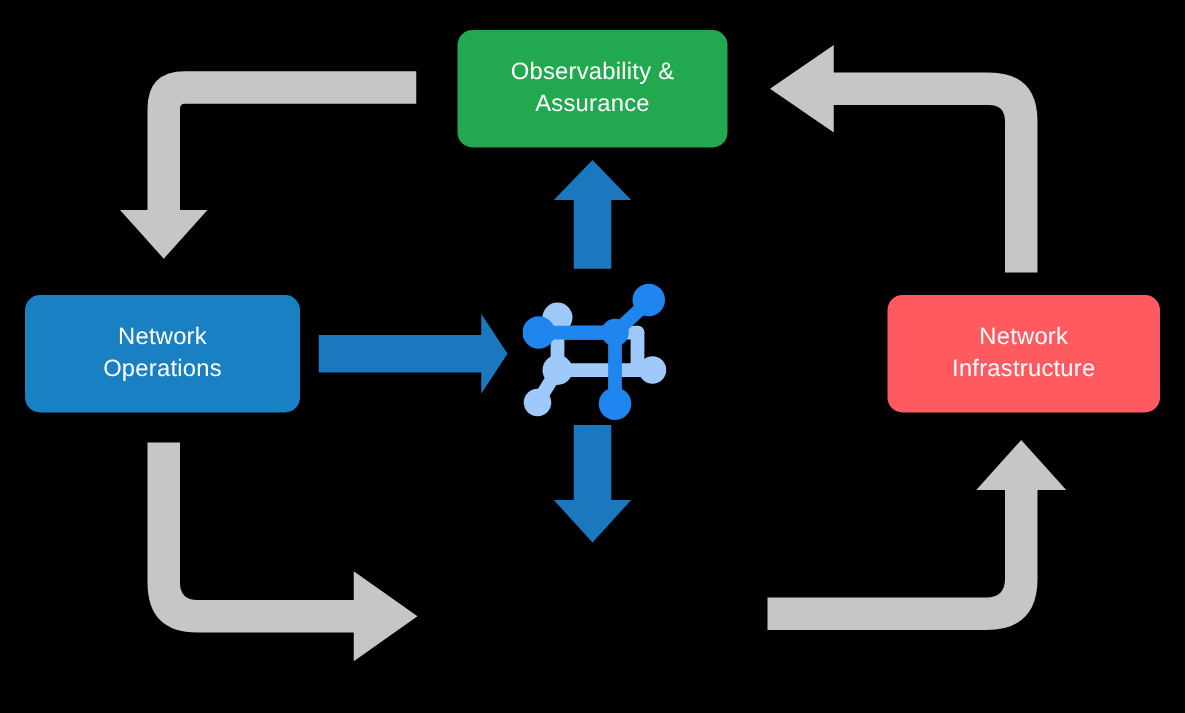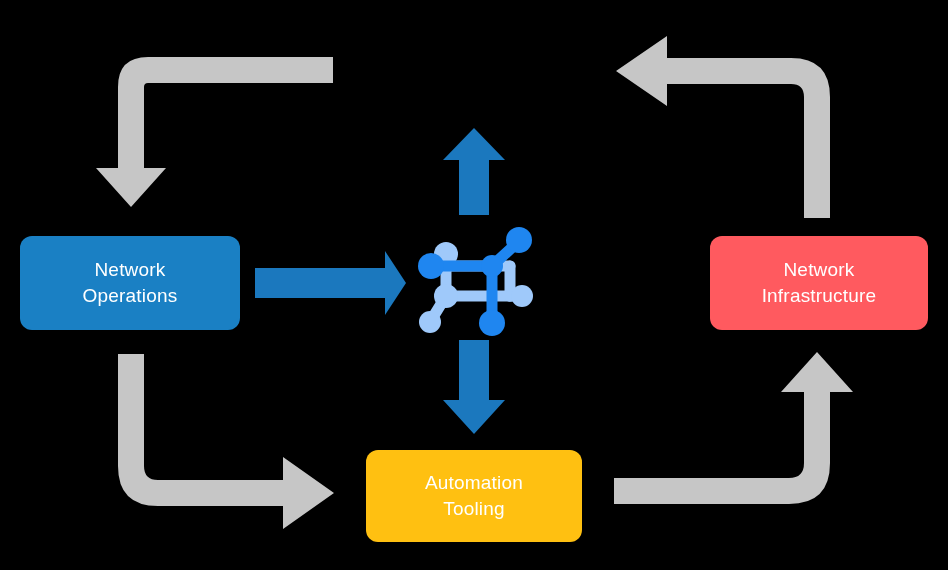--- a/index.html
+++ b/index.html
@@ -170,29 +170,29 @@
     </g>
 
     <g fill="#1f86f0">
       <circle cx="13" cy="48" r="13"></circle>
       <circle cx="74" cy="48" r="11"></circle>
       <circle cx="101" cy="22" r="13"></circle>
       <circle cx="74" cy="105" r="13"></circle>
     </g>
   </svg>
 
+  <div class="node-box" id="box-observability" style="background:#22a94f;">
+    <span>Observability &amp;
+Assurance</span>
+  </div>
 
   <div class="node-box" id="box-operations" style="background:#1a80c4;">
     <span>Network
 Operations</span>
   </div>
 
   <div class="node-box" id="box-infrastructure" style="background:#ff5a5f;">
     <span>Network
 Infrastructure</span>
   </div>
 
-  <div class="node-box" id="box-automation" style="background:#ffc011;">
-    <span>Automation
-Tooling</span>
-  </div>
 
 </div>
 
 </body></html>

